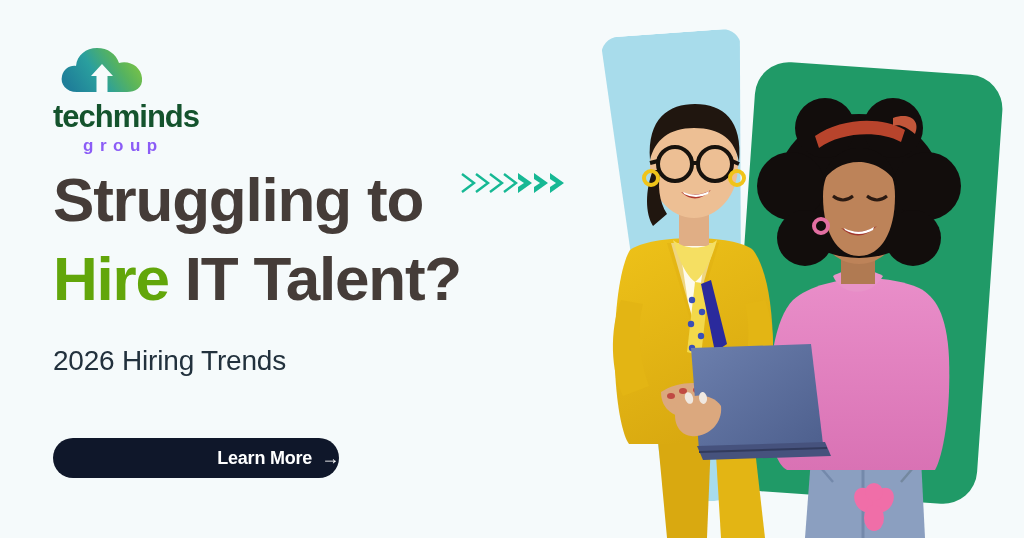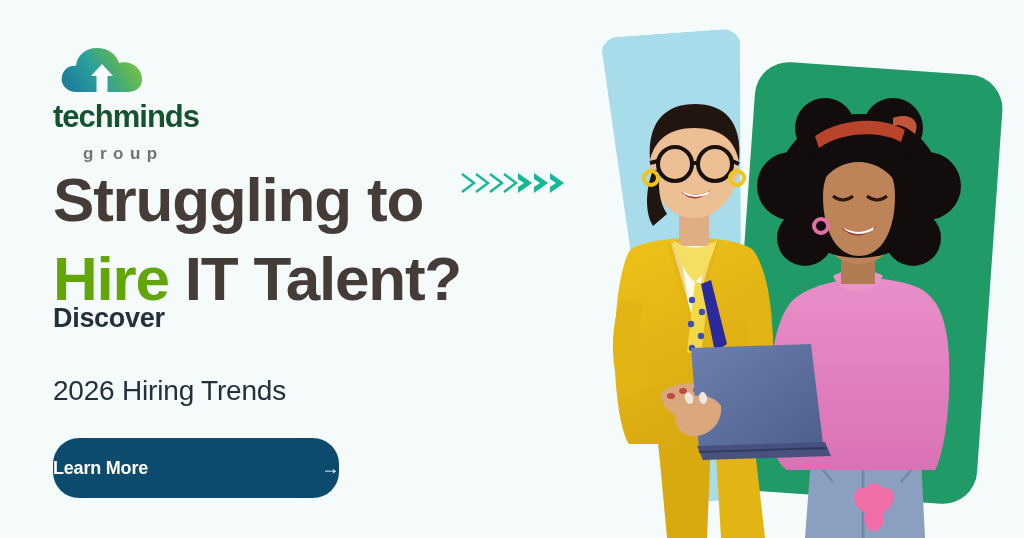--- a/index.html
+++ b/index.html
@@ -49,21 +49,21 @@
 
   
   .logo { position:absolute; left:0; top:46px; width:200px; }
   .logo-mark { display:block; width:86px; height:52px; margin-left:6px; }
   .logo-name {
     font-size:31px; font-weight:bold; letter-spacing:-1.0px;
     color:#14532d; line-height:1; margin-top:3px;
   }
   .logo-sub {
     font-size:17px; font-weight:600; letter-spacing:6.5px;
-    color:#737373; line-height:1; margin-top:13px; padding-left:30px;
+    color:#8b5cf6; line-height:1; margin-top:5px; padding-left:30px;
   }
 
   
   .headline {
     position:absolute; left:0; top:160px; width:470px;
     font-size:62px; font-weight:bold; line-height:1.28;
     letter-spacing:-1.2px; color:#453c38;
   }
   .headline .hl-green { color:#62a60a; }
 
@@ -83,28 +83,28 @@
     font-size:27px; font-weight:bold; letter-spacing:-0.3px; line-height:1.1;
   }
   .subhead-light {
     font-size:28px; font-weight:400; letter-spacing:-0.2px; line-height:1.1;
     margin-top:42px;
   }
 
   
   .cta {
     position:absolute; left:0; top:438px;
-    width:286px; height:60px;
-    background:#0c4a6e;
+    width:286px; height:40px;
+    background:#0f172a;
     border:none; border-radius:26px;
     color:#ffffff;
     font-family:"Liberation Sans", sans-serif;
     font-size:18px; font-weight:bold; letter-spacing:-0.2px;
     cursor:pointer;
-    display:flex; align-items:center; justify-content:space-between;
+    display:flex; align-items:center; justify-content:flex-end;
   }
 </style>
 </head>
 <body>
 
 <div class="banner">
 
   <div class="shapes">
     <div class="shape-blue"></div>
     <div class="shape-green"></div>
@@ -288,21 +288,20 @@
         </g>
         <g fill="#16b894">
           <path d="M60 7 L74 17 L60 27 L60 21 L66 17 L60 13 Z"></path>
           <path d="M76 7 L90 17 L76 27 L76 21 L82 17 L76 13 Z"></path>
           <path d="M92 7 L106 17 L92 27 L92 21 L98 17 L92 13 Z"></path>
         </g>
       </svg>
     </div>
 
     <div class="subhead">
-      <div class="subhead-strong">Discover</div>
       <div class="subhead-light">2026 Hiring Trends</div>
     </div>
 
     <button class="cta">
       <span>Learn More</span>
       <span style="margin-left:9px">→</span>
     </button>
 
   </div>
 </div>

